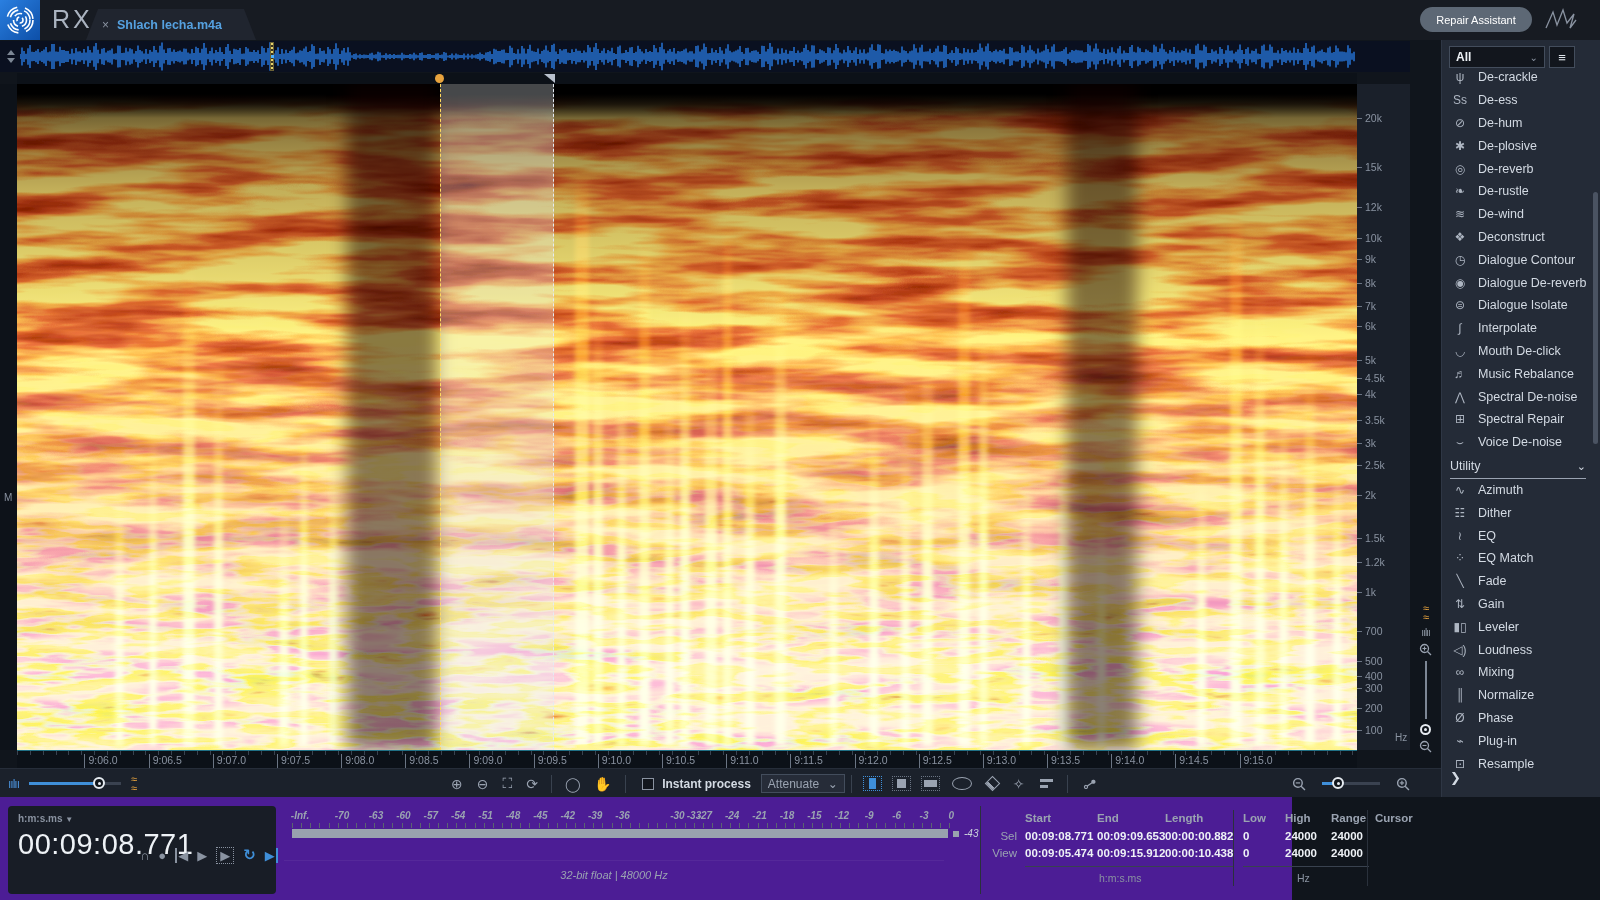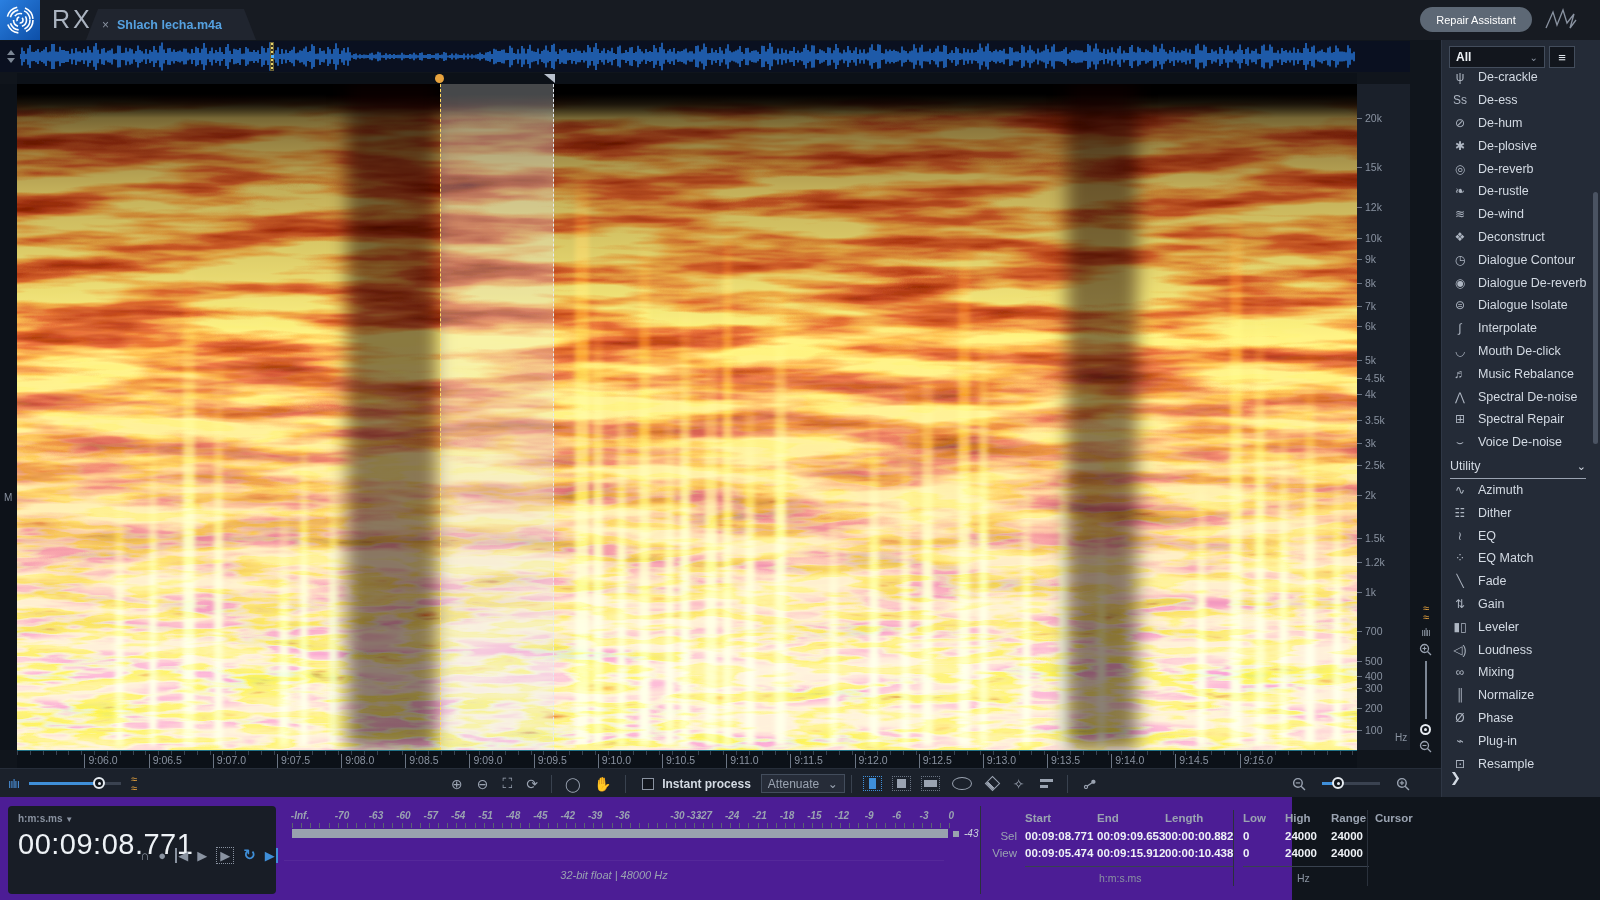--- a/index.html
+++ b/index.html
@@ -463,21 +463,21 @@
       <div class="ttick" style="left: 580.83px;">9:10.0</div>
       <div class="ttick" style="left: 645px;">9:10.5</div>
       <div class="ttick" style="left: 709.17px;">9:11.0</div>
       <div class="ttick" style="left: 773.34px;">9:11.5</div>
       <div class="ttick" style="left: 837.51px;">9:12.0</div>
       <div class="ttick" style="left: 901.68px;">9:12.5</div>
       <div class="ttick" style="left: 965.85px;">9:13.0</div>
       <div class="ttick" style="left: 1030.02px;">9:13.5</div>
       <div class="ttick" style="left: 1094.19px;">9:14.0</div>
       <div class="ttick" style="left: 1158.36px;">9:14.5</div>
-      <div class="ttick" style="left: 1222.53px; font-style: italic;">9:15.0</div>
+      <div class="ttick" style="left: 1222.53px;">9:15.0</div>
     </div>
 </div>
 
 <div class="toolbar">
   <div class="tb" style="left:8px;">
     <span class="blendwave">ıılıı</span>
     <div class="htrack">
         <div class="fill" style="width:70px;"></div>
         <div class="hknob" style="left:64px;"></div>
       </div>

